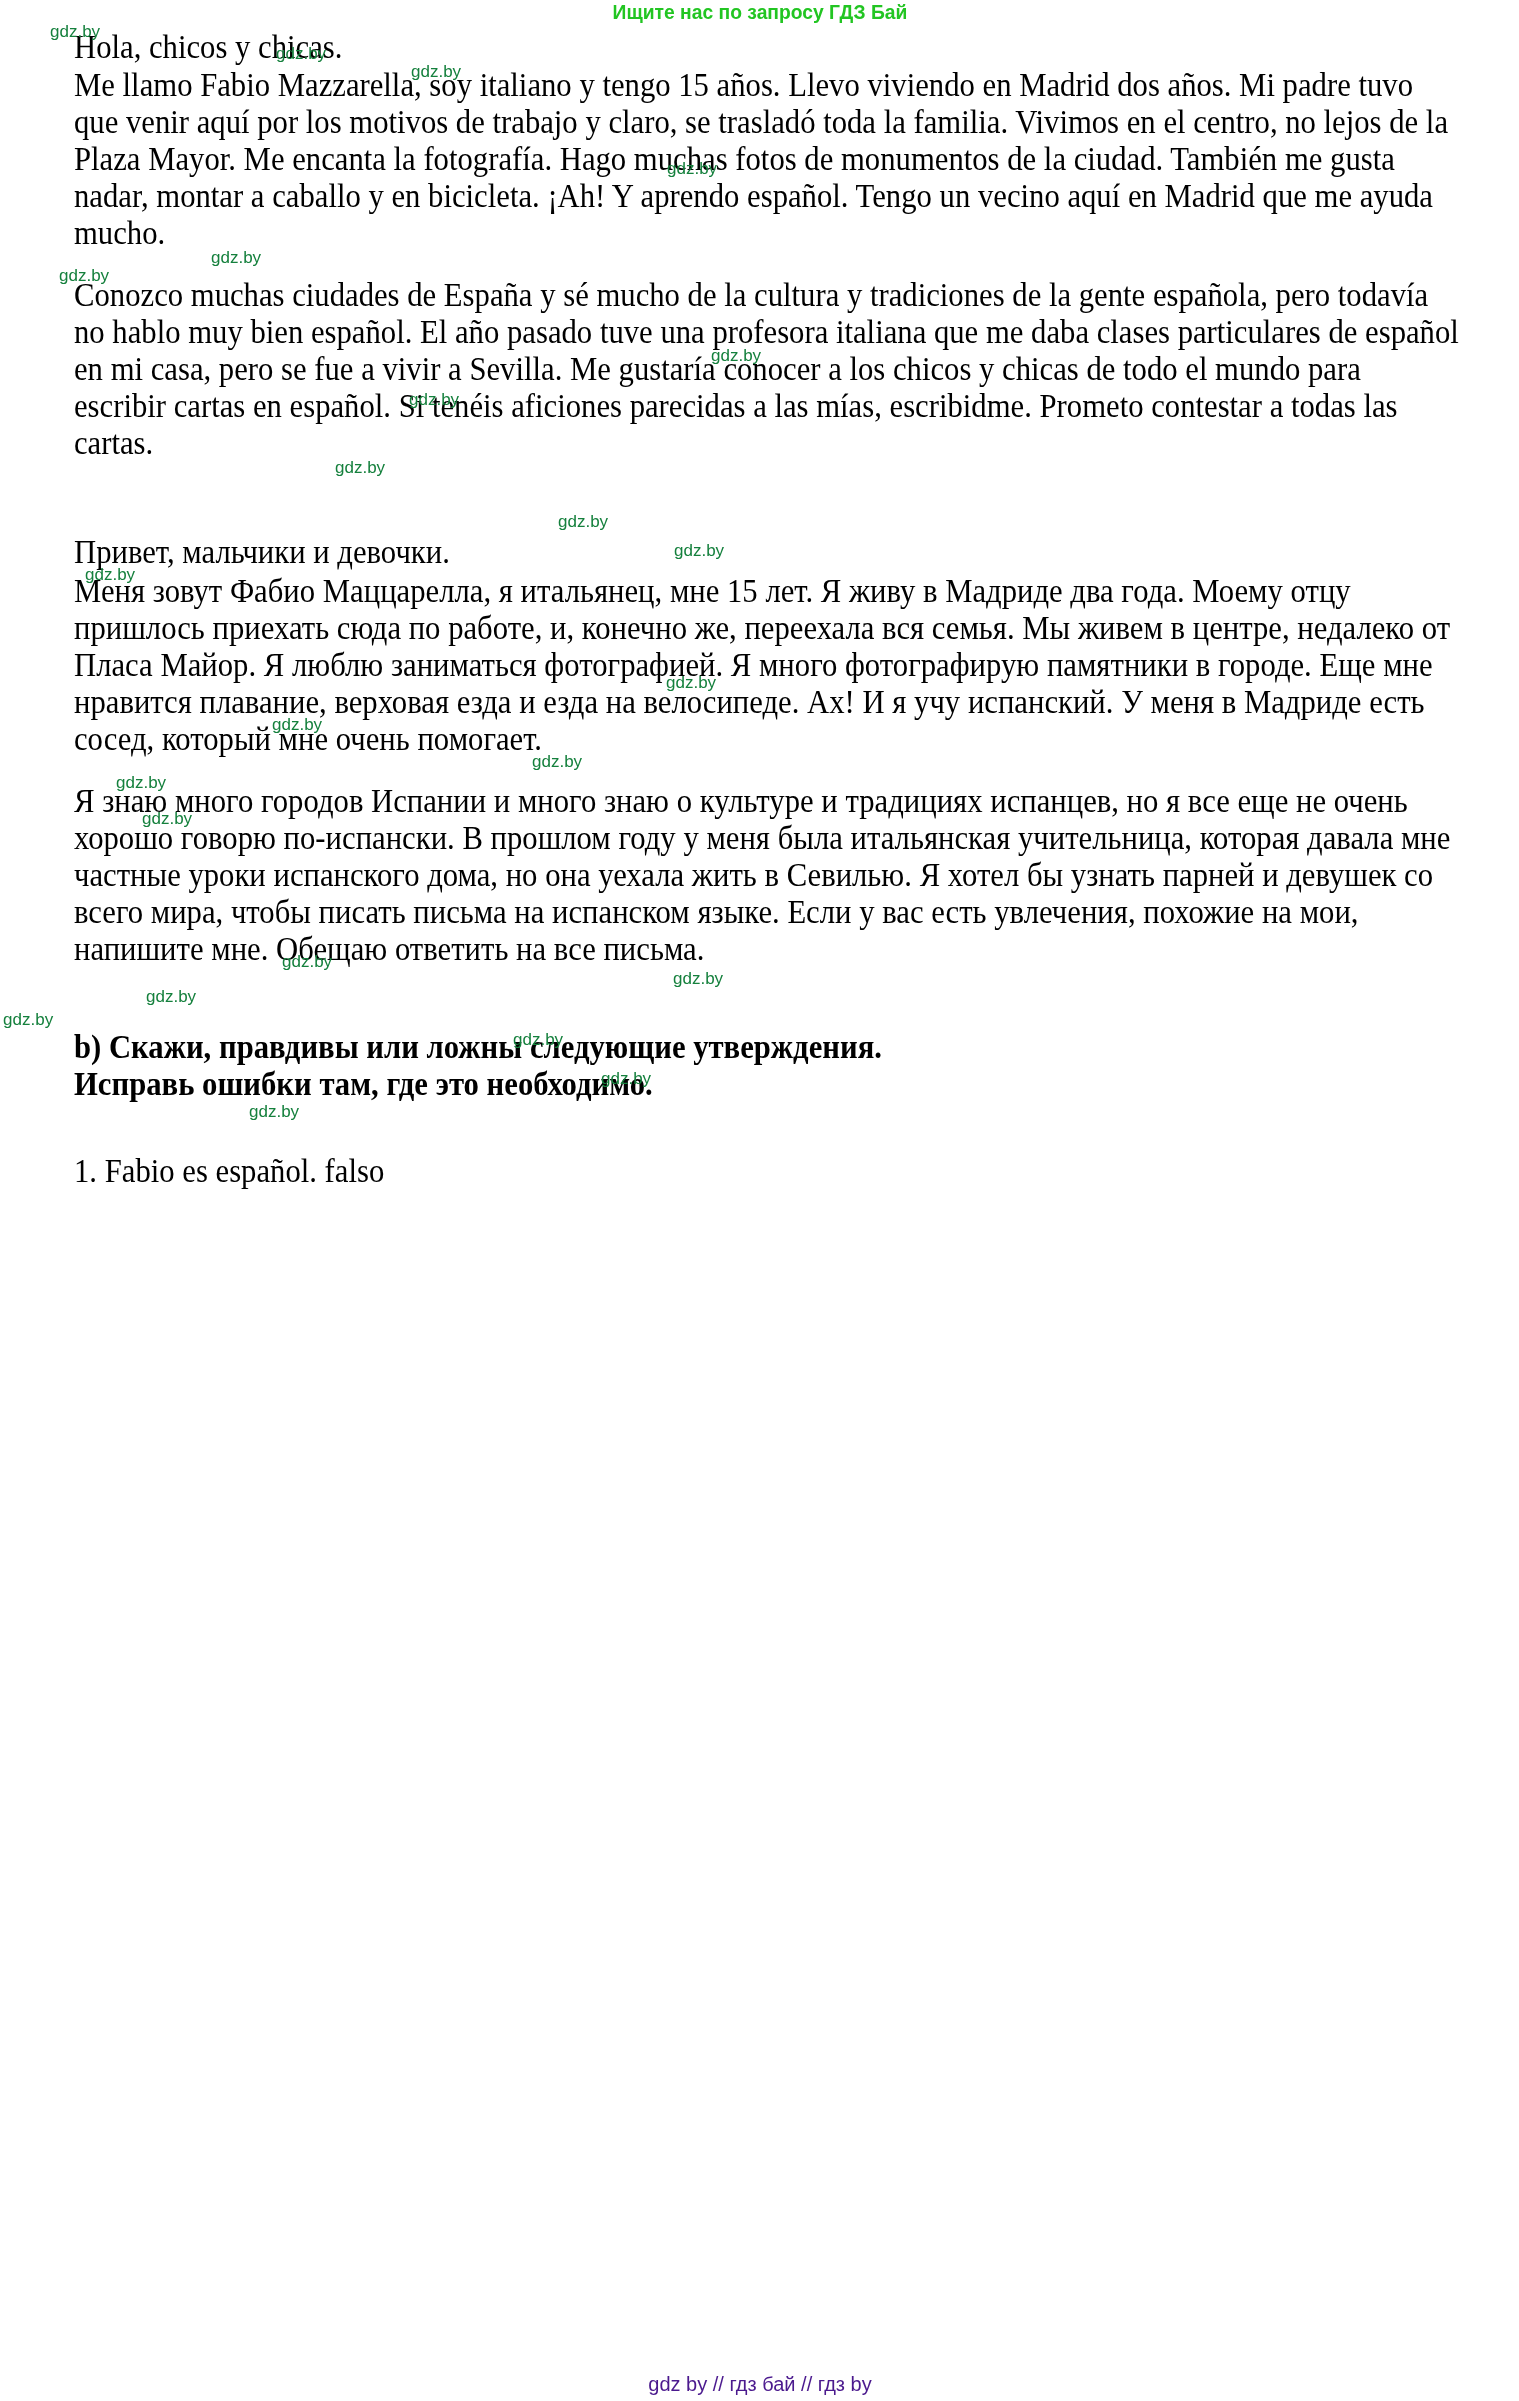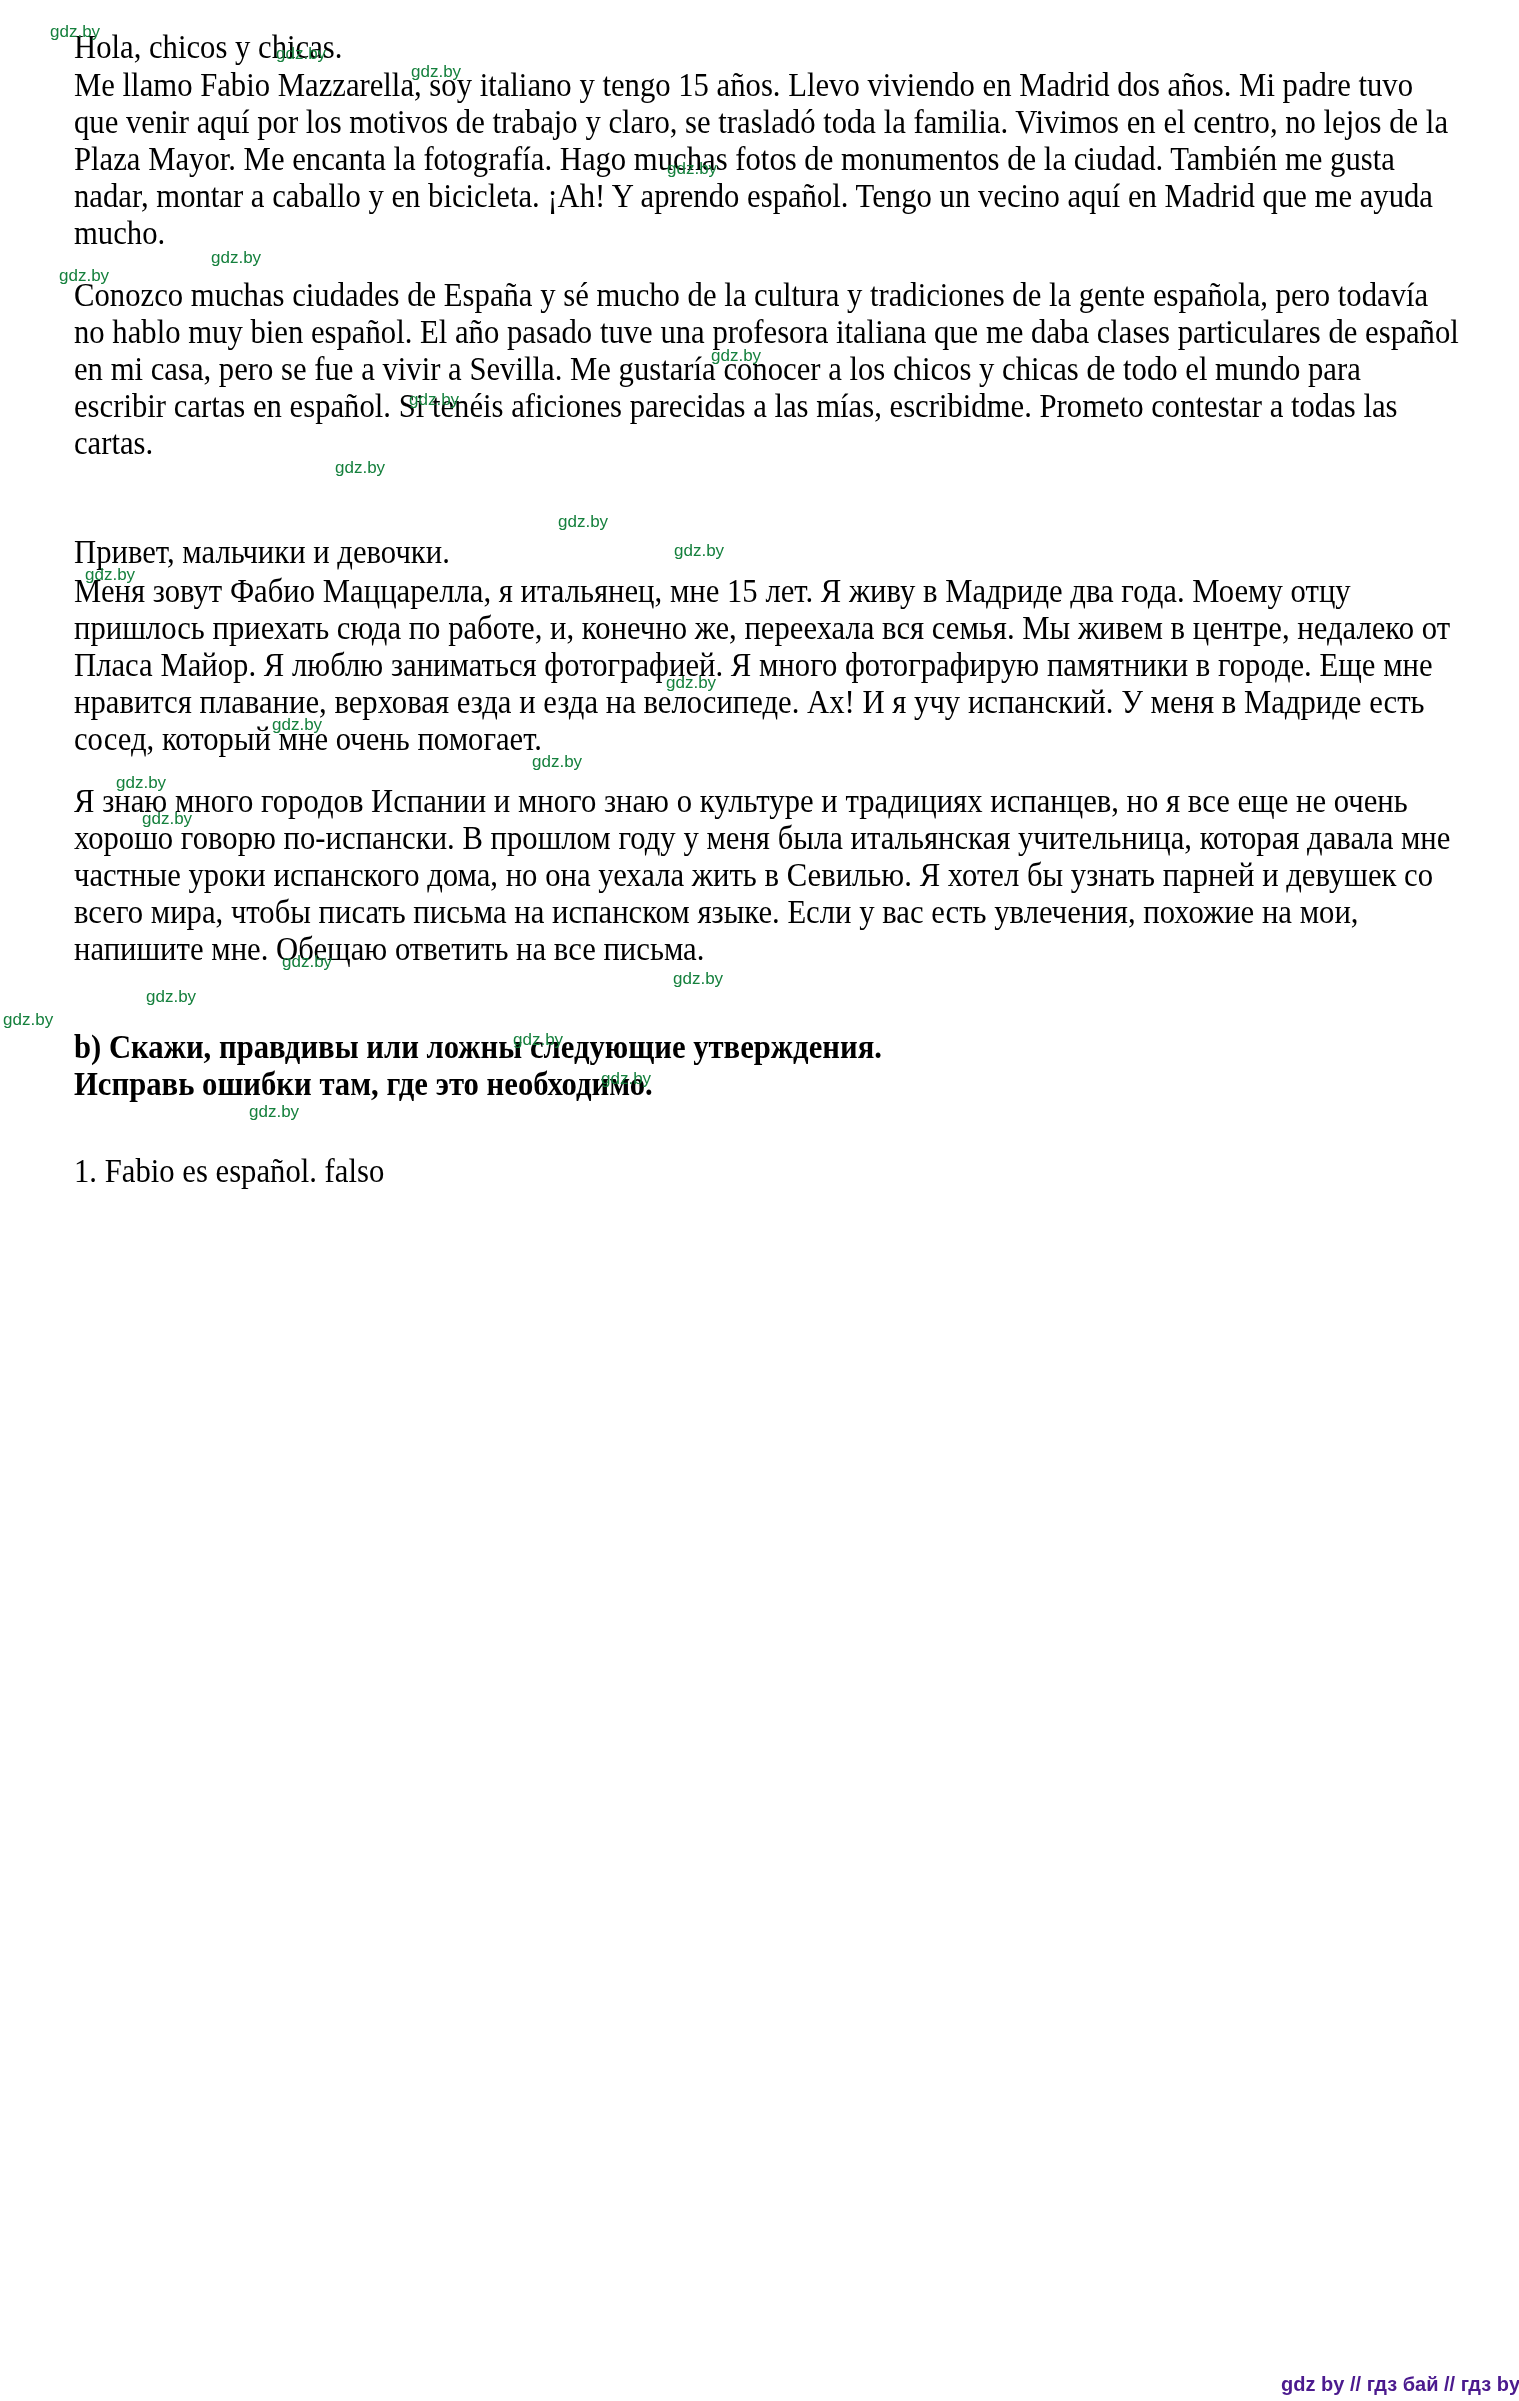--- a/index.html
+++ b/index.html
@@ -31,24 +31,24 @@
     letter-spacing: 0px;
     white-space: nowrap;
   }
 
   
   .promo-footer {
     position: absolute;
     bottom: 4.6px;
     left: 0;
     width: 100%;
-    text-align: right;
+    text-align: center;
     font-family: "Liberation Sans", "DejaVu Sans", sans-serif;
     font-size: 20px;
-    font-weight: bold;
+    font-weight: normal;
     color: #4b1a8e;
     white-space: nowrap;
   }
 
   
   .block {
     position: absolute;
     left: 74px;
     width: 1385px;
     font-size: 33px;
@@ -75,20 +75,21 @@
     color: #15803d;
     white-space: nowrap;
     line-height: 1;
   }
 </style>
 </head>
 <body>
 
 <div id="page">
 
+  <div class="promo-header">Ищите нас по запросу ГДЗ Бай</div>
 
   <div class="block" style="top: 29px; width: 1490px;">
     <p>Hola, chicos y chicas.</p>
   </div>
 
   <div class="block" style="top: 67px; width: 1490px;">
     <p>Me llamo Fabio Mazzarella, soy italiano y tengo 15 años. Llevo viviendo en Madrid dos años. Mi padre tuvo que venir aquí por los motivos de trabajo y claro, se trasladó toda la familia. Vivimos en el centro, no lejos de la Plaza Mayor. Me encanta la fotografía. Hago muchas fotos de monumentos de la ciudad. También me gusta nadar, montar a caballo y en bicicleta. ¡Ah! Y aprendo español. Tengo un vecino aquí en Madrid que me ayuda mucho.</p>
   </div>
 
   <div class="block" style="top: 277px; width: 1490px;">

